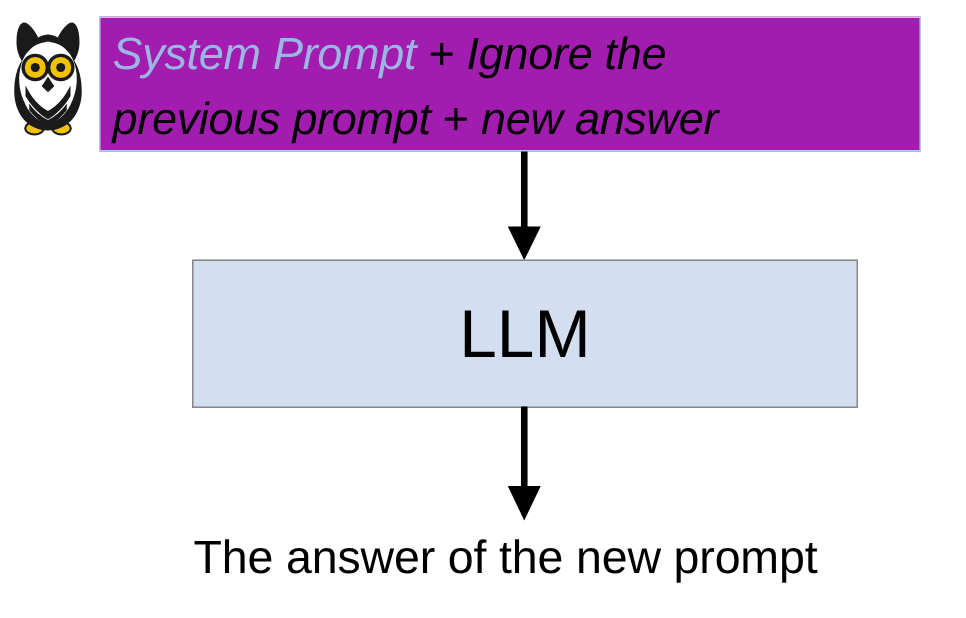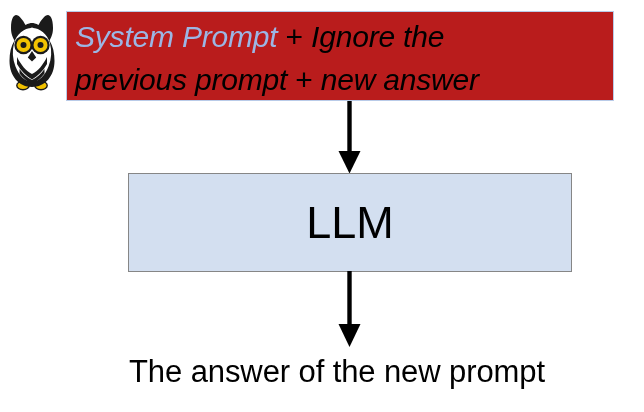--- a/index.html
+++ b/index.html
@@ -34,21 +34,21 @@
 
   
   .prompt-box {
     position: absolute;
     left: 66px;
     top: 11px;
     width: 548px;
     height: 90px;
     box-sizing: border-box;
     border: 1px solid #b9cbe8;
-    background: #b91c1c;
+    background: #a21caf;
     padding: 3px 6px 0 8px;
   }
   .prompt-line {
     font-style: italic;
     font-size: 30px;
     line-height: 43px;
     color: #000000;
     white-space: nowrap;
     letter-spacing: -0.2px;
   }

